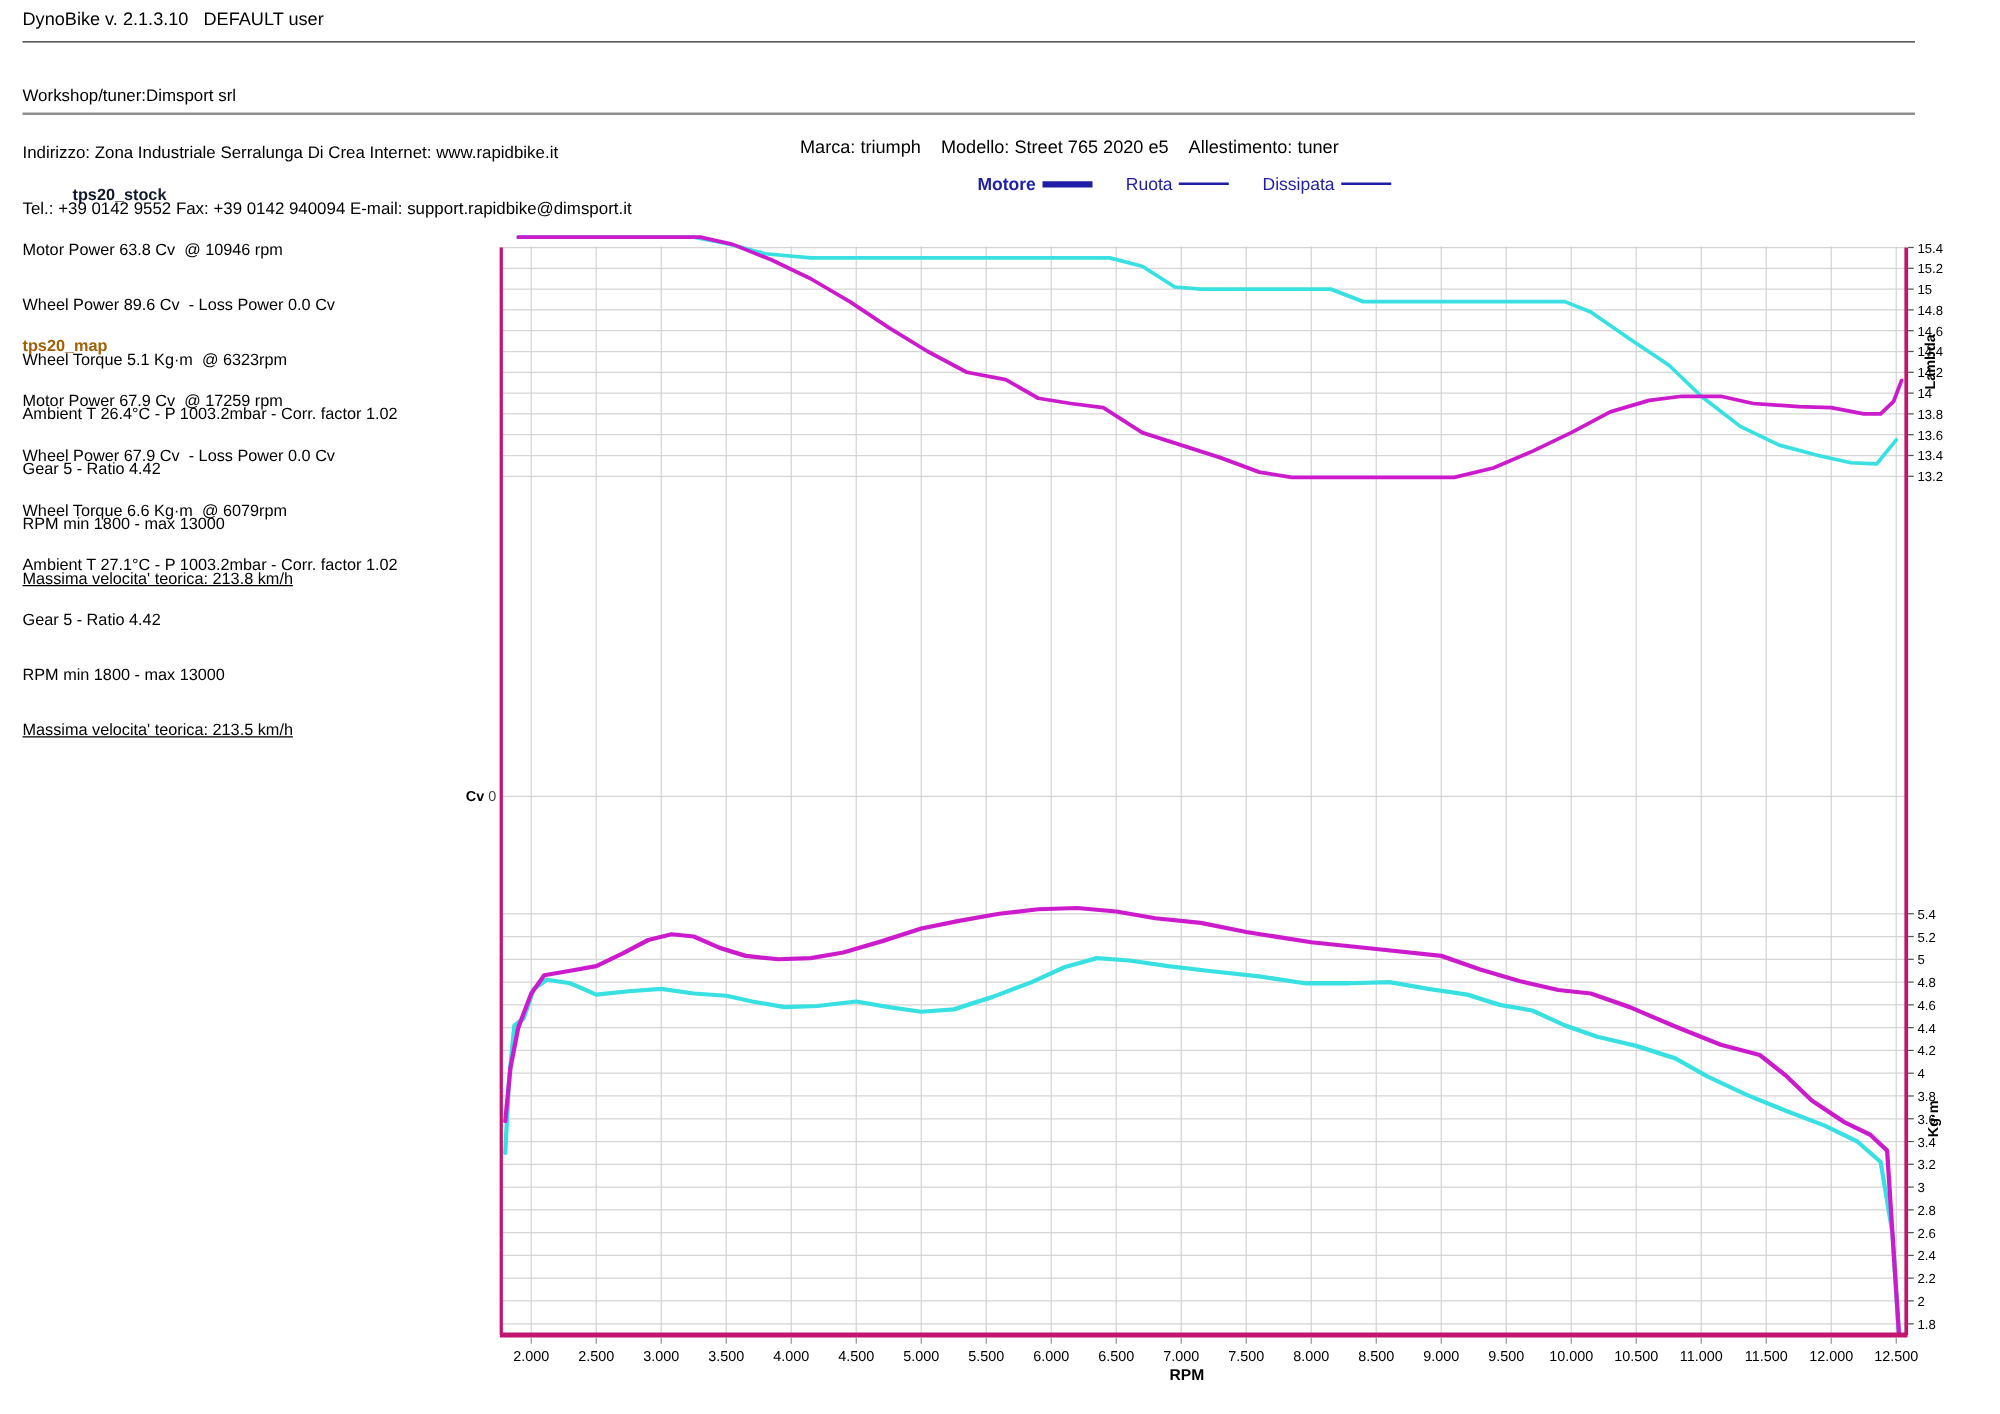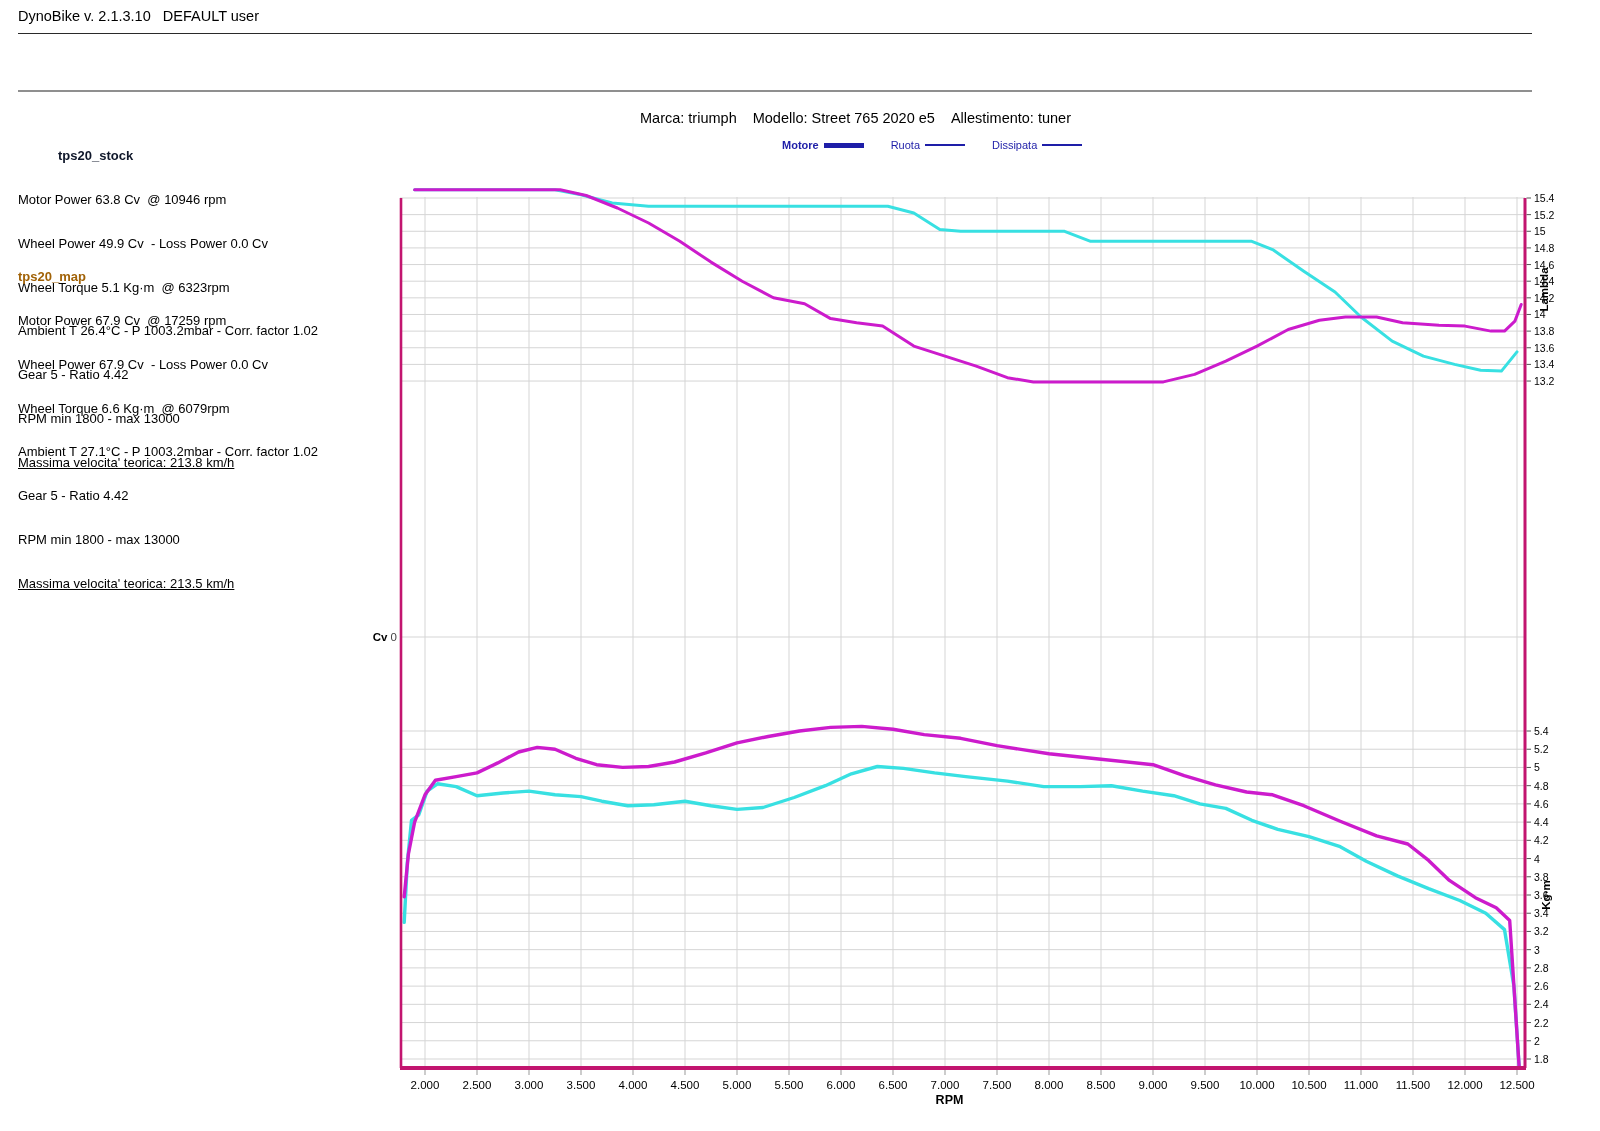--- a/index.html
+++ b/index.html
@@ -16,41 +16,46 @@
             transform:scaleX(1.02);transform-origin:left top;white-space:nowrap;}
   .logotext .dim{color:#d8232a;text-shadow:-1px -1px 0 #fff,1px -1px 0 #fff,-1px 1px 0 #fff,1px 1px 0 #fff,2px 2px 0 #9a9a9a;}
   .logotext .sport{color:#c3c6cc;text-shadow:-1px -1px 0 #fff,1px -1px 0 #fff,-1px 1px 0 #fff,1px 1px 0 #fff,2px 2px 0 #8a8a8a;}
   .stripes{margin-top:1px;width:246px;}
   .stripes i{display:block;height:3.6px;transform:skewX(-38deg);}
   .s-g{background:#3a9a48;margin-left:14px;width:228px;}
   .s-w{background:#d9d9d9;margin-left:10px;width:228px;}
   .s-r{background:#d8232a;margin-left:6px;width:228px;}
   
   .bikerow{left:640px;top:110px;font-size:14.5px;display:flex;gap:16px;white-space:pre;}
-  .legendrow{left:782px;top:139px;display:flex;gap:27px;align-items:center;font-size:11px;}
+  .legendrow{left:782px;top:139px;display:flex;gap:27px;align-items:center;font-size:14px;}
   .litem{display:flex;align-items:center;}
   .llabel.bold{font-weight:bold;}
   .lline{display:inline-block;width:40px;margin-left:5px;}
   .lline.thick{height:5px;}
   .lline.med{height:2.5px;}
   .lline.thin{height:1.3px;}
   
   .runinfo{left:18px;font-size:13px;line-height:14.6px;white-space:pre;}
   .rtitle{font-weight:bold;}
   .il.u{text-decoration:underline;}
   #chart{left:0;top:0;}
 </style>
 </head>
 <body>
 
 <div id="root">
 
   <div class="abs apptitle">DynoBike v. 2.1.3.10   DEFAULT user</div>
   <div class="abs rule1"></div>
 
+  <div class="abs addr">
+    <div>Workshop/tuner:Dimsport srl</div>
+    <div>Indirizzo: Zona Industriale Serralunga Di Crea Internet: www.rapidbike.it</div>
+    <div>Tel.: +39 0142 9552 Fax: +39 0142 940094 E-mail: support.rapidbike@dimsport.it</div>
+  </div>
 
 
   <div class="abs rule2"></div>
 
   <div class="abs bikerow">
     <span>Marca: triumph</span>
     <span>Modello: Street 765 2020 e5</span>
     <span>Allestimento: tuner</span>
   </div>
 
@@ -65,21 +70,21 @@
     </span>
     <span class="litem">
       <span class="llabel">Dissipata</span>
       <span class="lline thin" style="background: rgb(30, 30, 168);"></span>
     </span>
   </div>
 
   <div class="abs runinfo" style="top:120px">
     <div class="rtitle" style="color: #0f172a; margin-left: 40px;">tps20_stock</div>
     <div class="il">Motor Power 63.8 Cv  @ 10946 rpm</div>
-    <div class="il">Wheel Power 49.9 Cv  - Loss Power 0.0 Cv</div>
+    <div class="il">Wheel Power 89.6 Cv  - Loss Power 0.0 Cv</div>
     <div class="il">Wheel Torque 5.1 Kg·m  @ 6323rpm</div>
     <div class="il">Ambient T 26.4°C - P 1003.2mbar - Corr. factor 1.02</div>
     <div class="il">Gear 5 - Ratio 4.42</div>
     <div class="il">RPM min 1800 - max 13000</div>
     <div class="il u">Massima velocita' teorica: 213.8 km/h</div>
   </div>
 
   <div class="abs runinfo" style="top:241px">
     <div class="rtitle" style="color: #a16207;">tps20_map</div>
     <div class="il">Motor Power 67.9 Cv  @ 17259 rpm</div>

